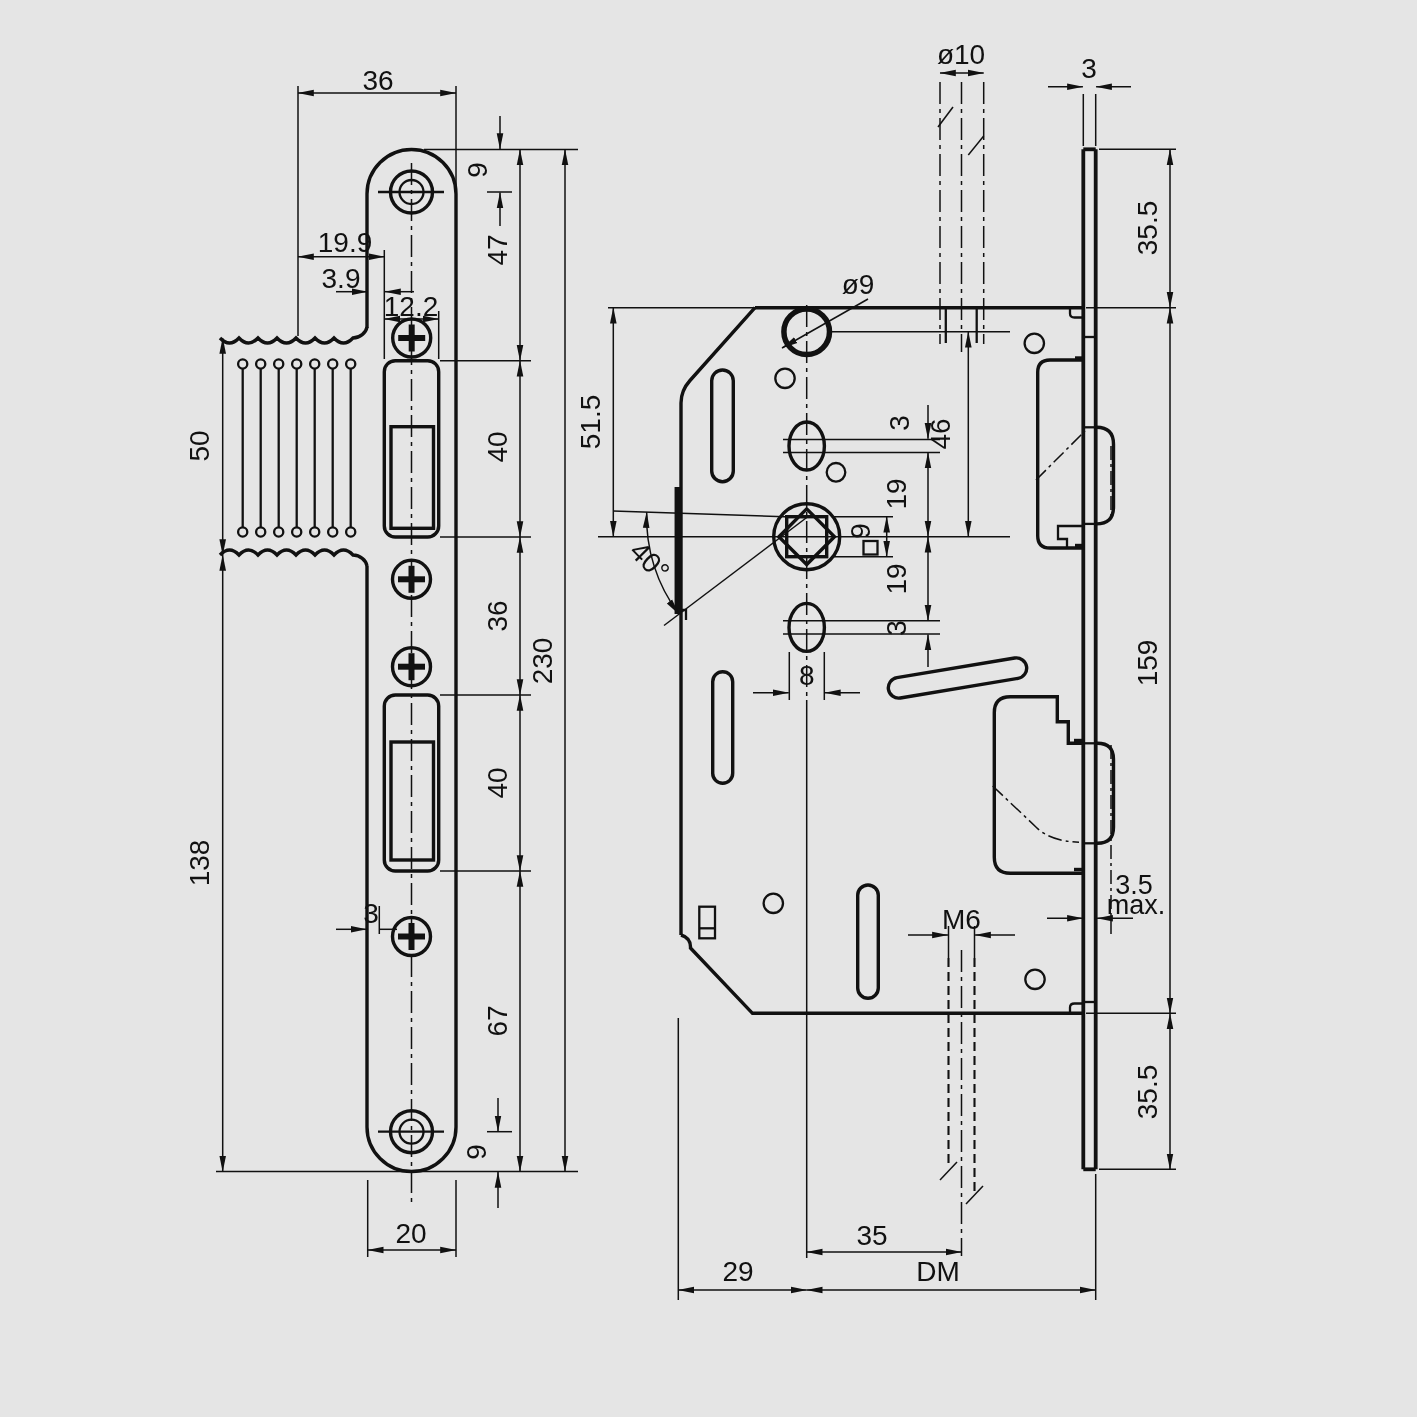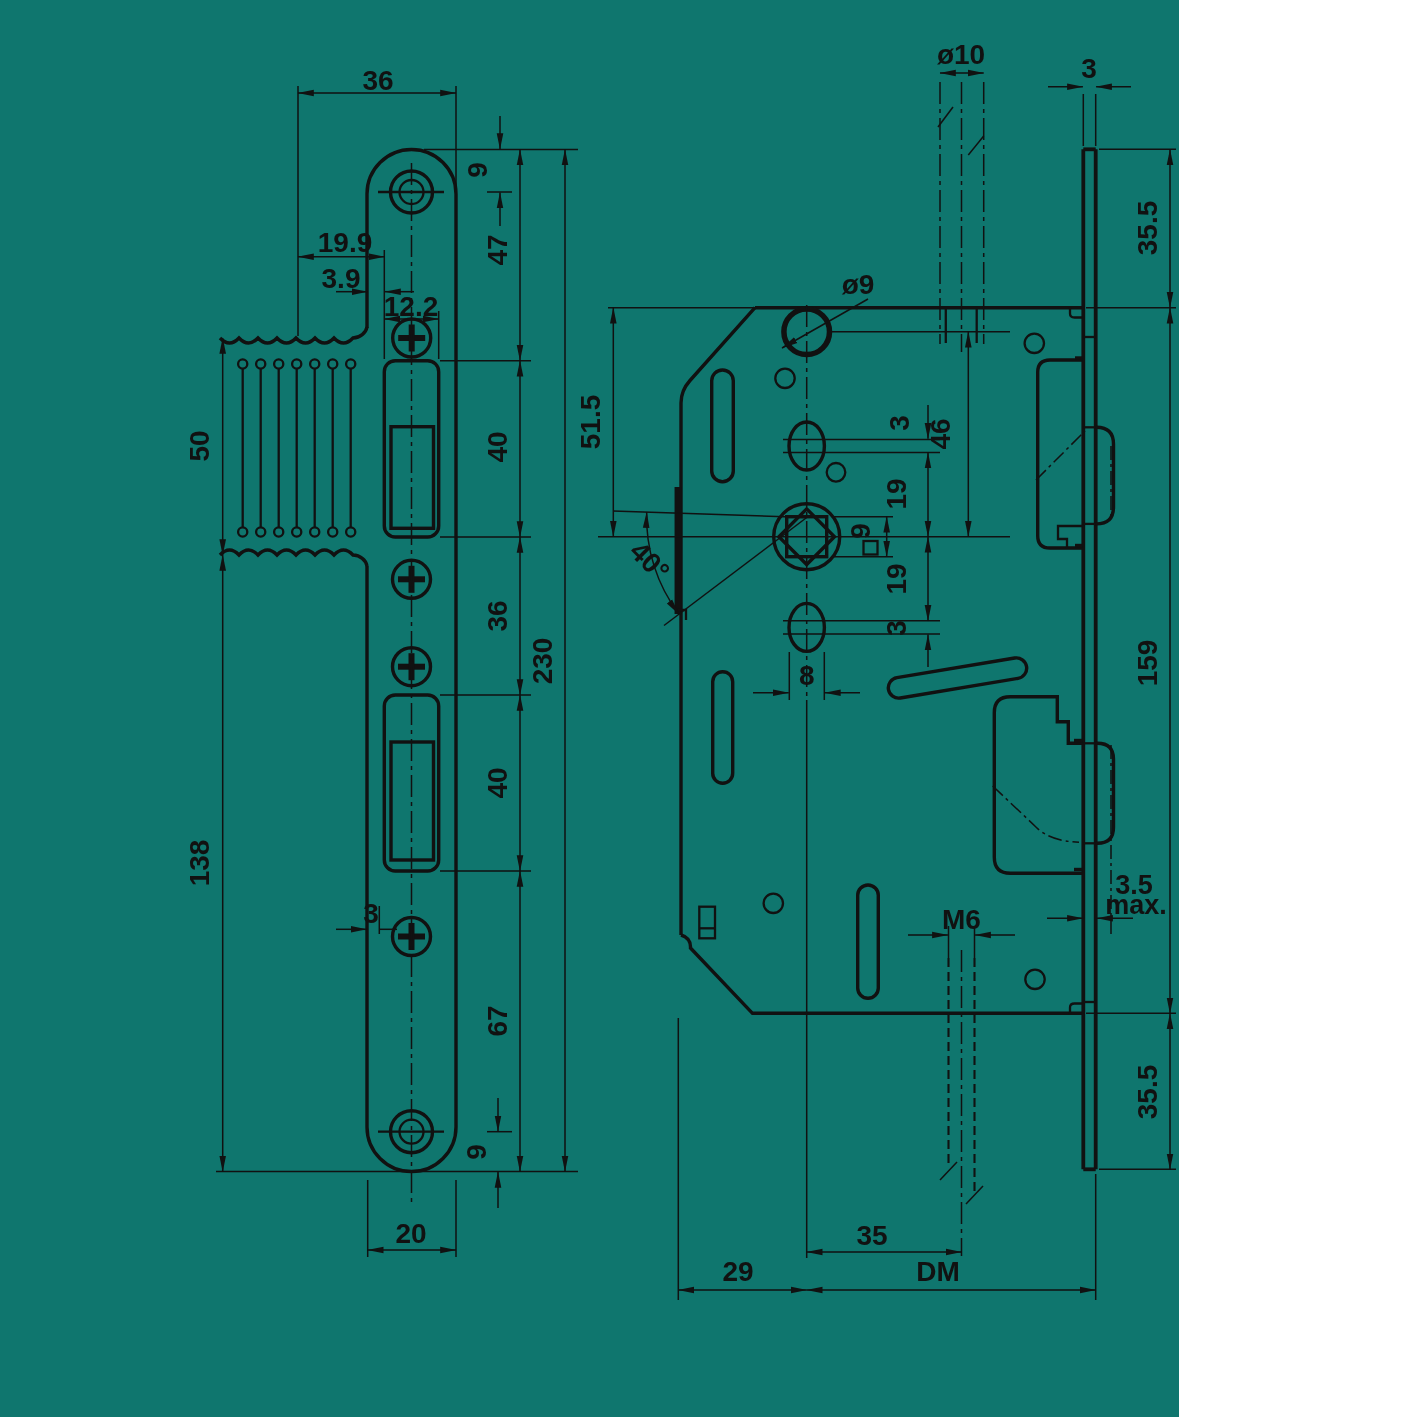--- a/index.html
+++ b/index.html
@@ -1,16 +1,16 @@
 <!DOCTYPE html>
 <html><head>
 <meta charset="utf-8">
 <style>
   html,body{margin:0;padding:0;background:#fff;}
-  .page{width:1179px;height:1417px;background:#0f766e;position:relative;font-weight:bold;}
+  .page{width:1417px;height:1417px;background:#e5e5e5;position:relative;}
   svg{display:block;}
   .t{font-family:"Liberation Sans",sans-serif;font-size:28px;fill:#111;}
   .ts{font-family:"Liberation Sans",sans-serif;font-size:27px;fill:#111;}
   text{text-anchor:middle;}
   .thick{stroke:#111;stroke-width:3.4;fill:none;stroke-linecap:butt;}
   .fp{stroke:#111;stroke-width:3.8;fill:none;}
   .med{stroke:#111;stroke-width:2.3;fill:none;}
   .thin{stroke:#111;stroke-width:1.5;fill:none;}
   .cl{stroke:#111;stroke-width:1.5;fill:none;stroke-dasharray:22 5 4 5;}
   .ph{stroke:#111;stroke-width:1.5;fill:none;stroke-dasharray:14 4 3 4;}

